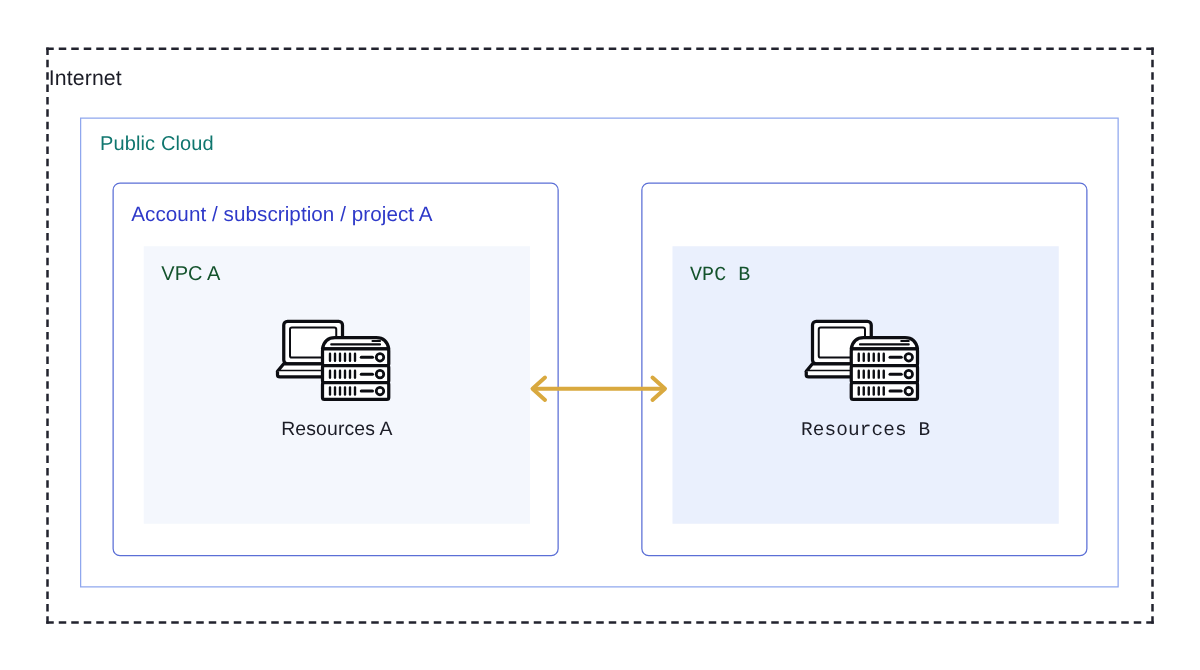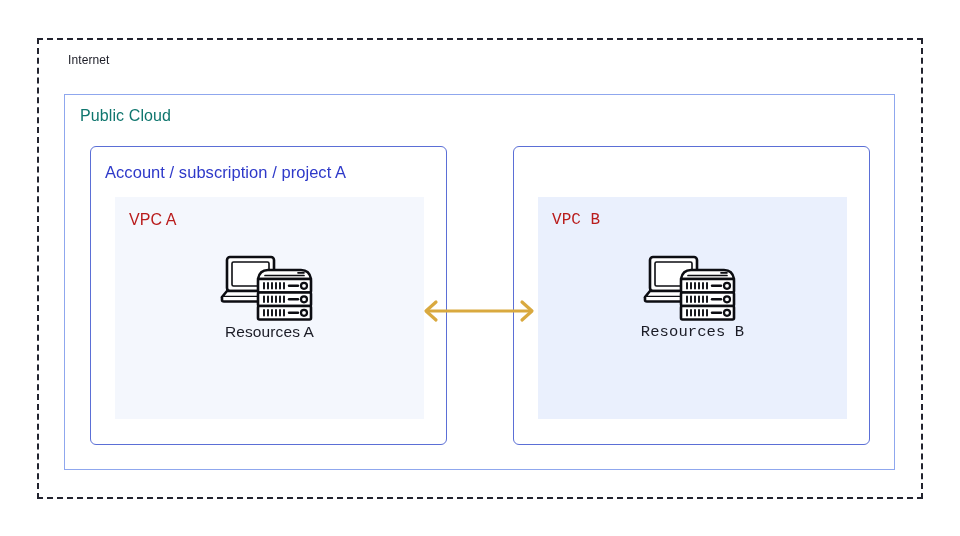--- a/index.html
+++ b/index.html
@@ -21,23 +21,23 @@
     left: 37px;
     top: 38px;
     width: 886px;
     height: 461px;
     border: 2px dashed #22232e;
     box-sizing: border-box;
     background: #ffffff;
   }
   .internet-label {
     position: absolute;
-    left: 68px;
+    left: 39px;
     top: 53px;
-    font-size: 12px;
+    font-size: 17px;
     color: #1b1c26;
     letter-spacing: 0.1px;
   }
 
   
   .cloud-box {
     position: absolute;
     left: 64px;
     top: 94px;
     width: 831px;
@@ -89,40 +89,41 @@
     box-sizing: border-box;
   }
   .vpc-box.a { background: #f4f7fd; }
   .vpc-box.b { background: #eaf0fd; font-family: Liberation Mono, monospace; }
 
   .vpc-label {
     position: absolute;
     top: 14px;
     left: 14px;
     font-size: 16px;
-    color: #b91c1c;
+    color: #14532d;
     letter-spacing: 0.05px;
   }
 
   
   .resource-node {
     position: absolute;
     top: 56px;
     left: 0;
     width: 100%;
     display: flex;
     flex-direction: column;
     align-items: center;
   }
   .resource-icon {
     width: 104px;
     height: 70px;
     display: block;
   }
   .resource-caption {
+    margin-top: 12px;
     font-size: 15.5px;
     color: #1b1c26;
     letter-spacing: 0.1px;
   }
 
   
   .connector {
     position: absolute;
     left: 415px;
     top: 298px;

